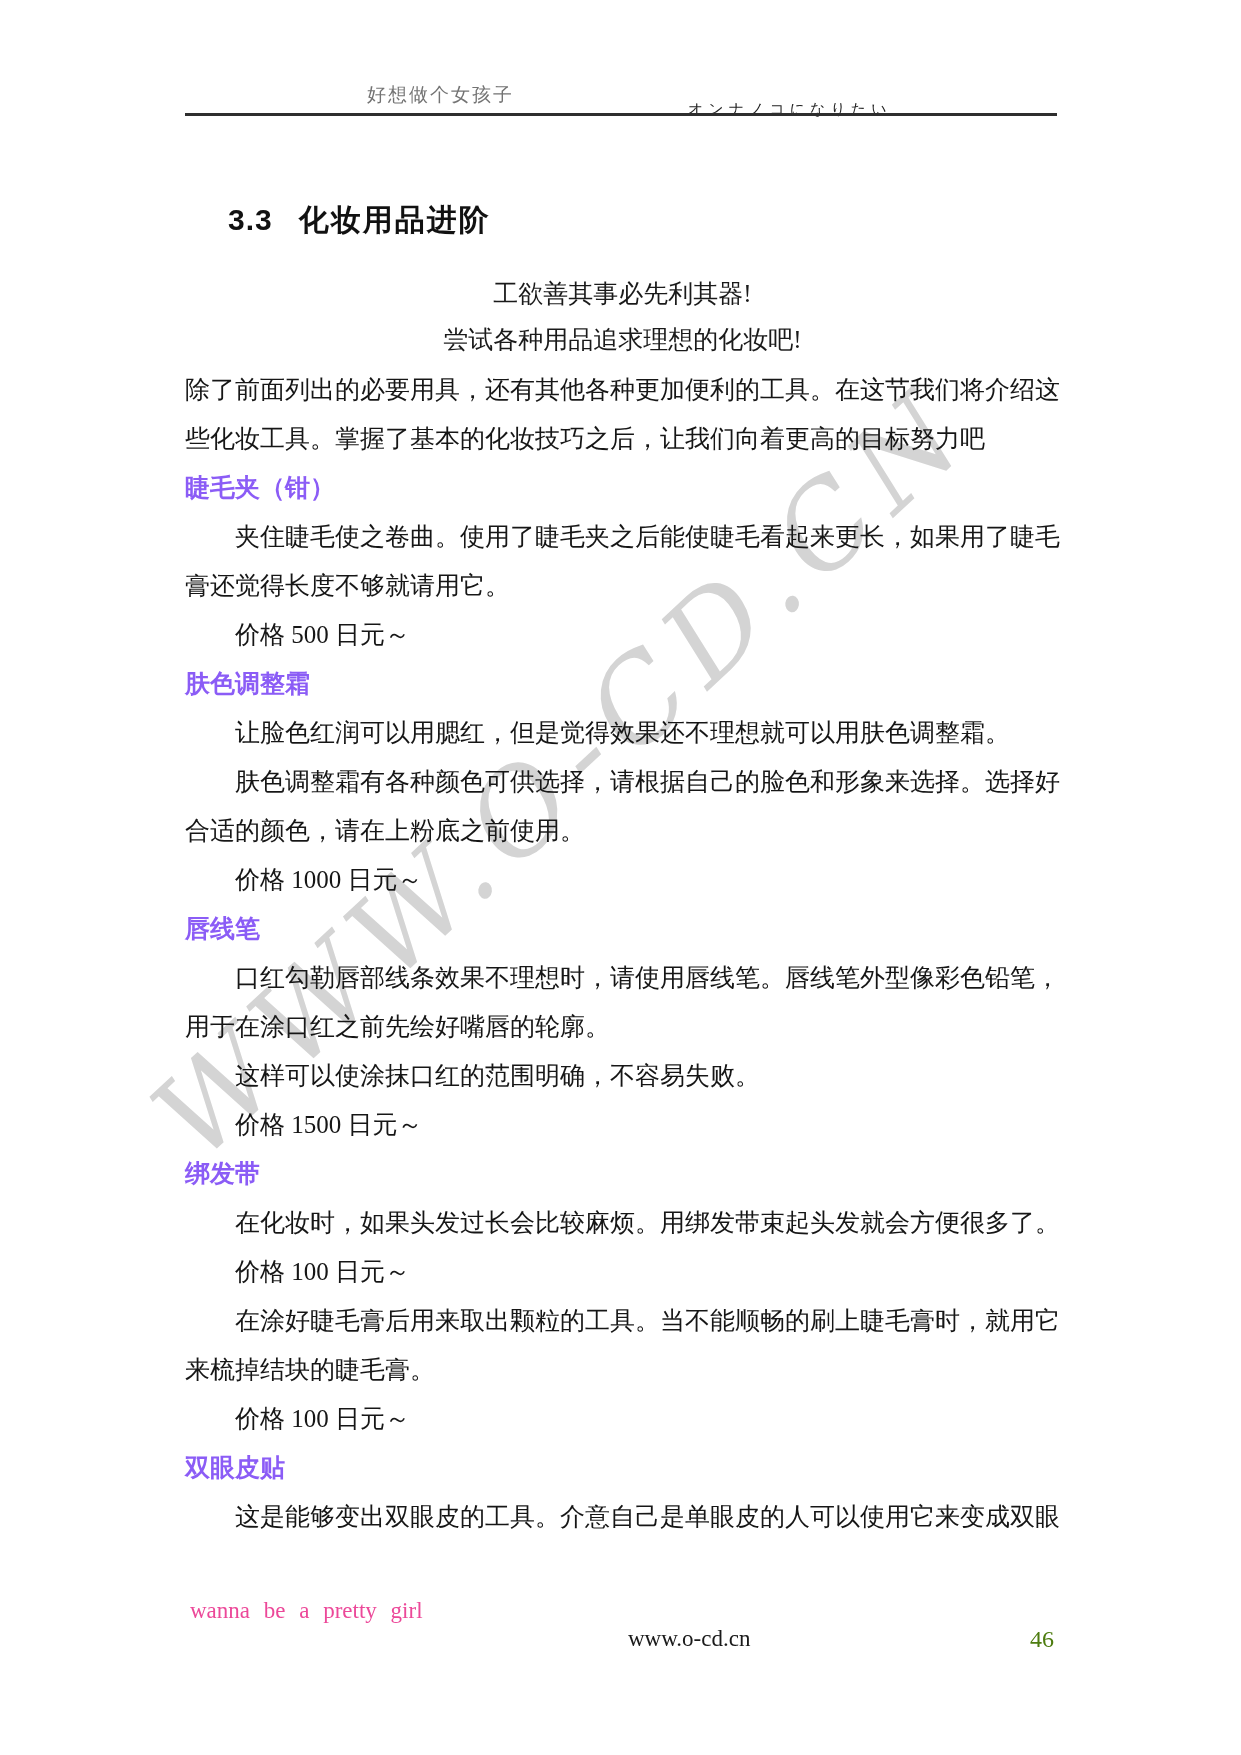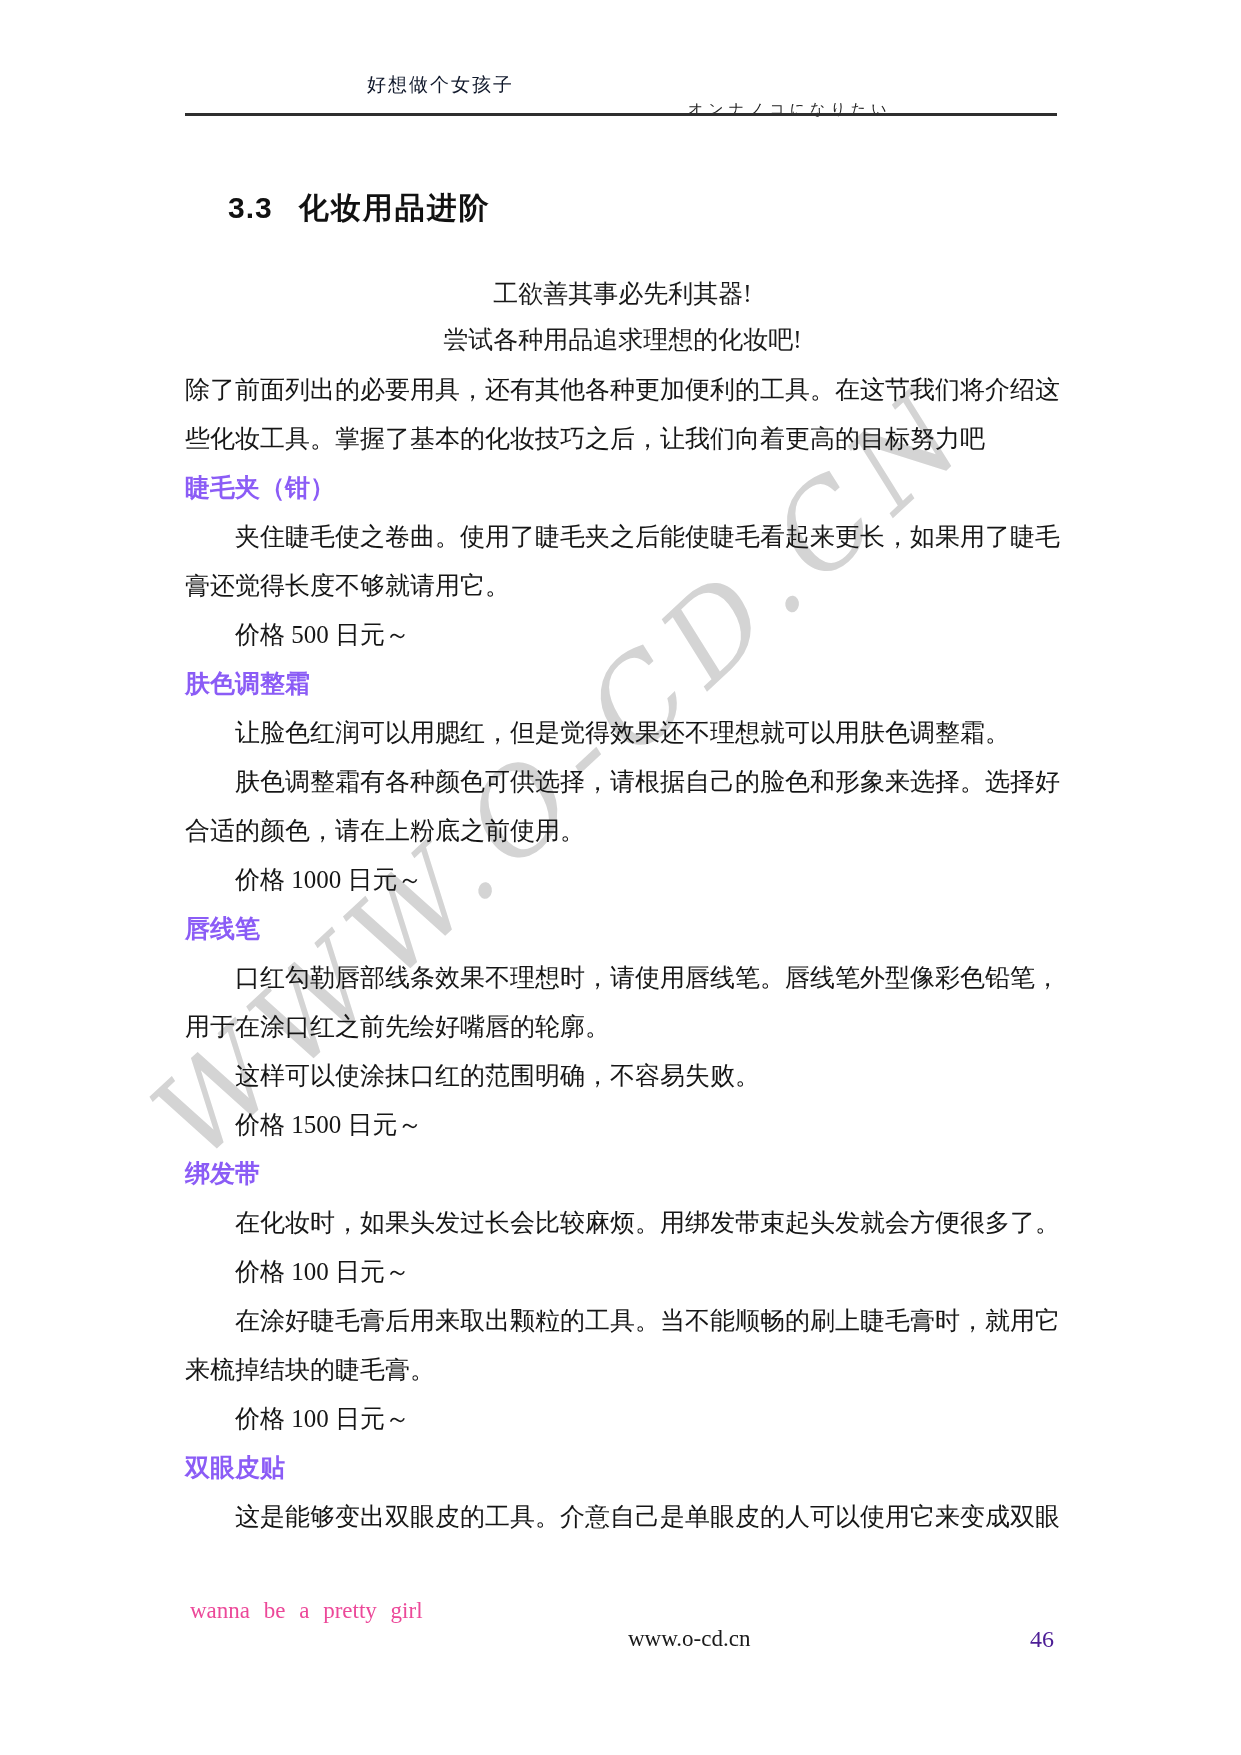--- a/index.html
+++ b/index.html
@@ -8,36 +8,36 @@
     width: 1241px;
     height: 1755px;
     margin: 0 auto;
     background: #ffffff;
     overflow: hidden;
     font-family: "Liberation Serif", "DejaVu Serif", serif;
     color: #161616;
   }
   
   .hdr-cn {
-    position: absolute; left: 367px; top: 72px;
-    font-size: 19px; letter-spacing: 2px; color: #0f172a;
+    position: absolute; left: 367px; top: 82px;
+    font-size: 19px; letter-spacing: 2px; color: #737373;
     white-space: nowrap;
   }
   .hdr-jp {
     position: absolute; left: 688px; top: 100px;
     font-size: 15px; letter-spacing: 5px; color: #222;
     white-space: nowrap;
   }
   .hdr-rule {
     position: absolute; left: 185px; top: 113px;
     width: 872px; height: 3px; background: #2e2e2e;
   }
   
   .sec-title {
-    position: absolute; left: 228px; top: 188px;
+    position: absolute; left: 228px; top: 200px;
     font-size: 30px; font-weight: bold; white-space: nowrap;
     font-family: "Liberation Sans", "DejaVu Sans", sans-serif;
     color: #111;
   }
   .sec-title .num { letter-spacing: 1px; }
   .sec-title .txt { margin-left: 26px; letter-spacing: 2px; }
   
   .quotes {
     position: absolute; left: 185px; top: 271px; width: 875px;
     text-align: center; font-size: 25px; line-height: 46px;
@@ -72,21 +72,21 @@
     position: absolute; left: 190px; top: 1598px;
     font-size: 23px; word-spacing: 8px; color: #ec4899;
     white-space: nowrap;
   }
   .ftr-center {
     position: absolute; left: 628px; top: 1626px;
     font-size: 23px; color: #1a1a1a; white-space: nowrap;
   }
   .ftr-page {
     position: absolute; left: 1030px; top: 1626px;
-    font-size: 24px; color: #4c1d95;
+    font-size: 24px; color: #4d7c0f;
   }
 </style>
 </head>
 <body>
 
 <div class="page">
 
   <div class="hdr-cn">好想做个女孩子</div>
   <div class="hdr-jp">オンナノコになりたい</div>
   <div class="hdr-rule"></div>

